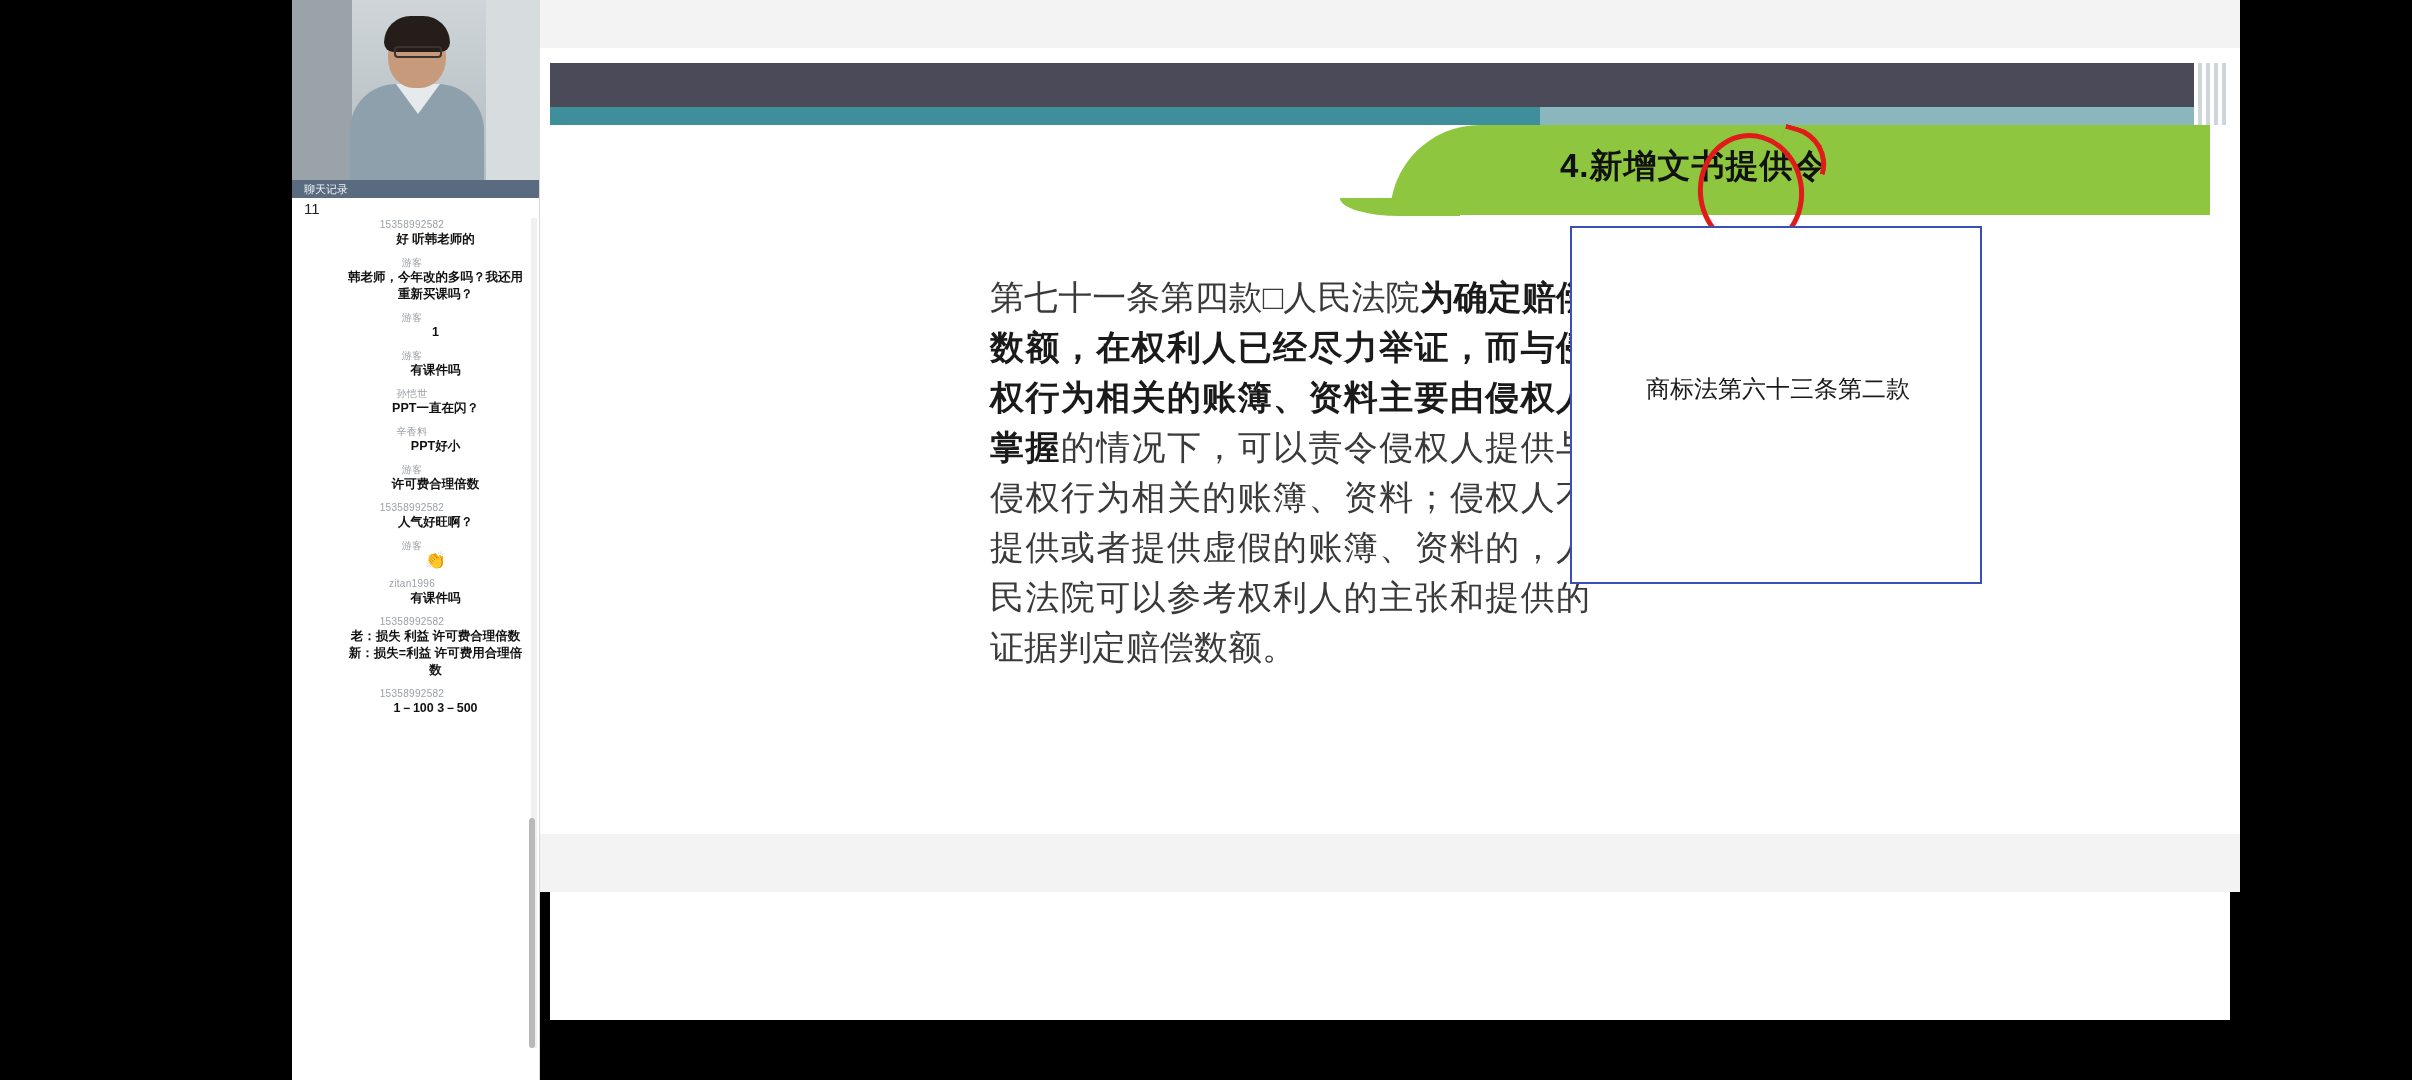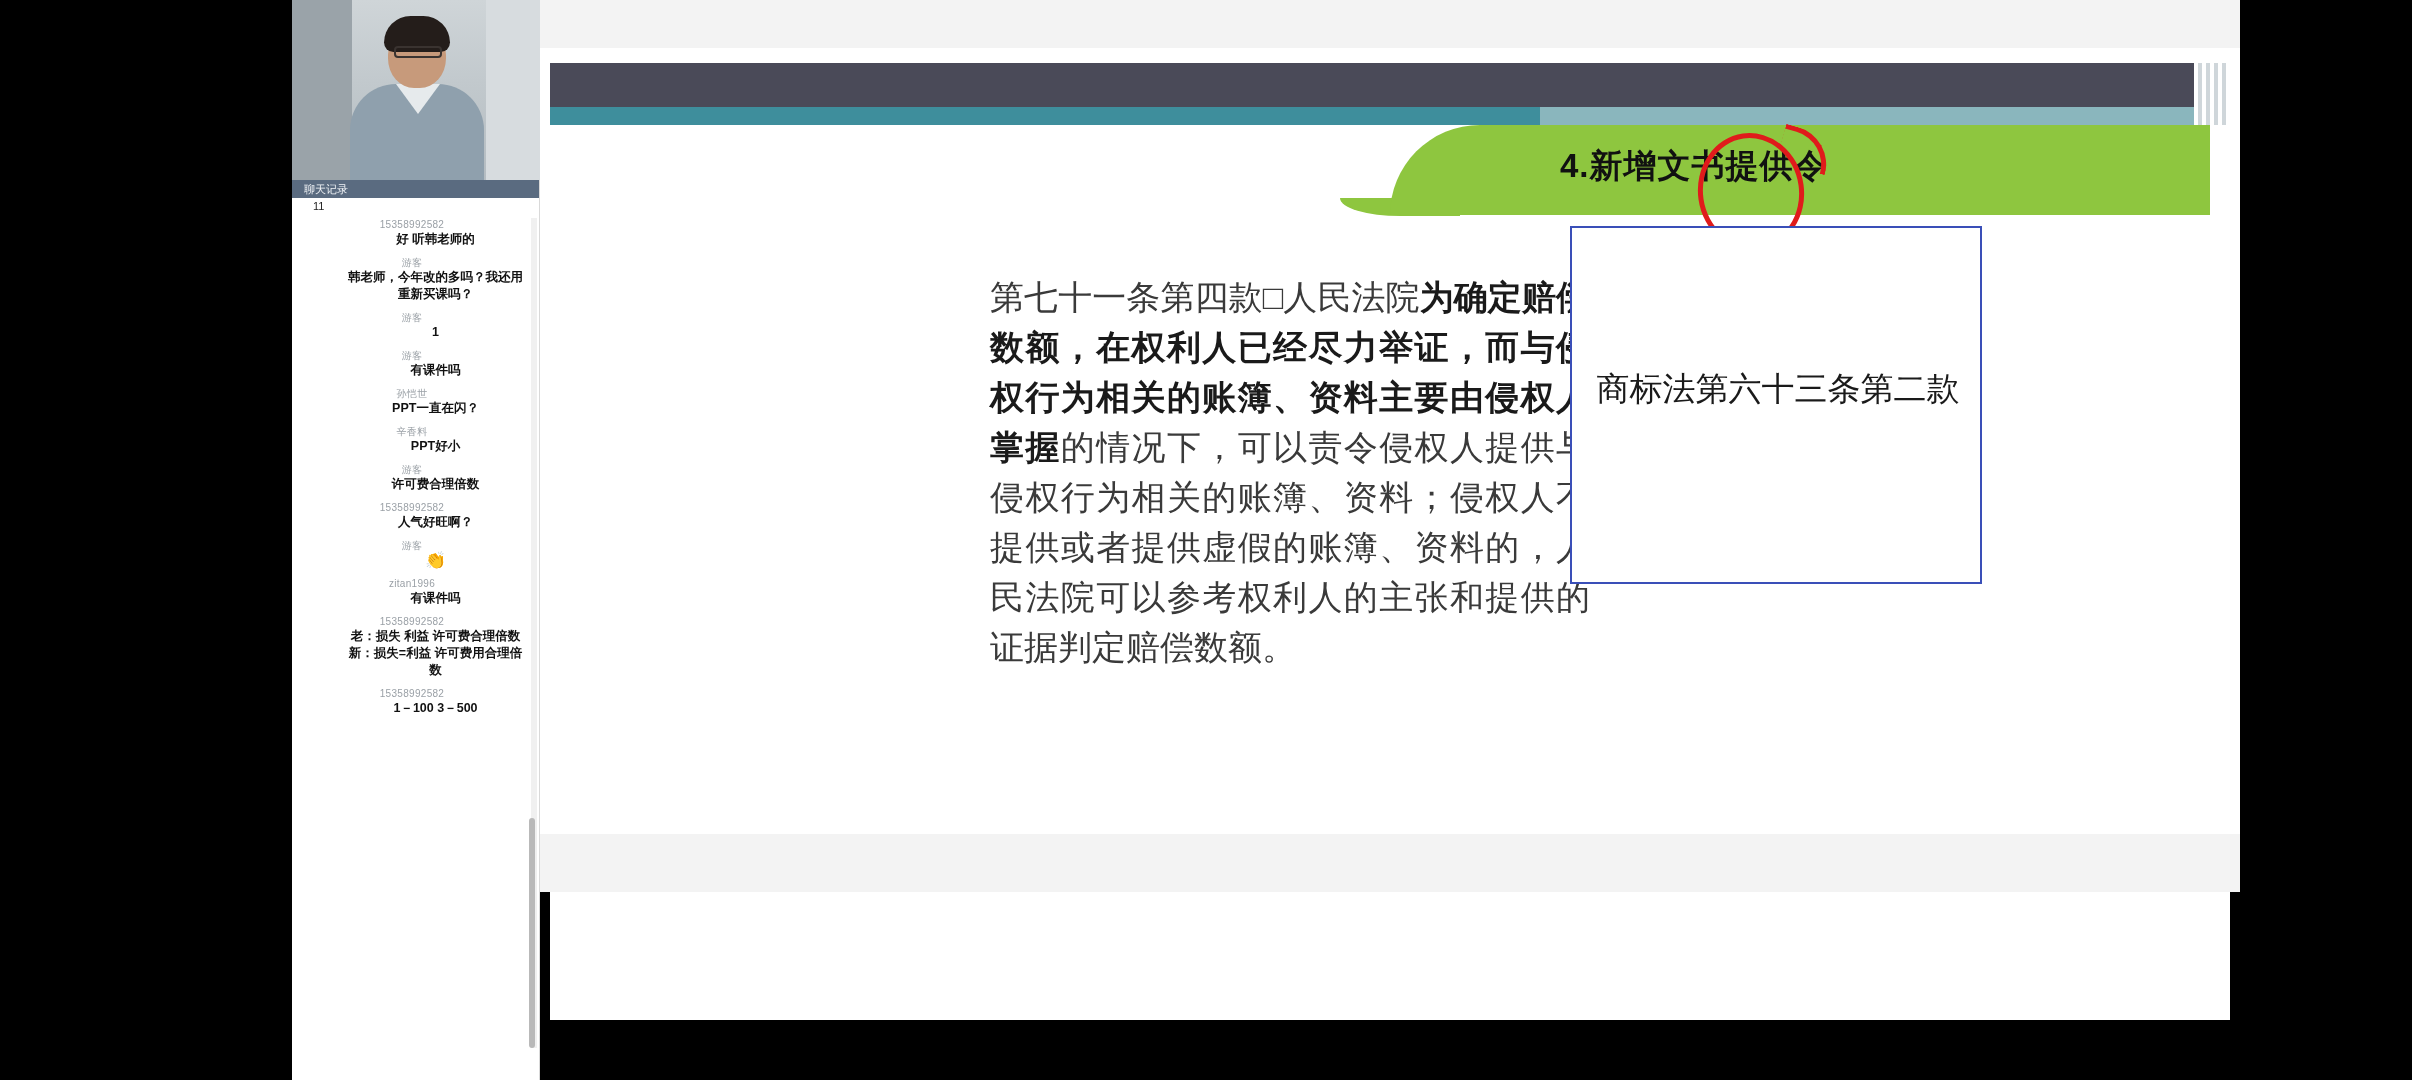--- a/index.html
+++ b/index.html
@@ -106,23 +106,23 @@
   #chat-header {
     height: 18px;
     background: #5a6b80;
     color: #eef1f4;
     font-size: 11px;
     line-height: 18px;
     padding-left: 12px;
     box-sizing: border-box;
   }
   #chat-sub {
-    font-size: 11px;
+    font-size: 15px;
     color: #222;
-    padding: 2px 0 3px 21px;
+    padding: 2px 0 3px 12px;
     background: #fff;
   }
   #chat-list {
     position: absolute;
     top: 38px;
     left: 0;
     width: 248px;
     height: 830px;
     overflow: hidden;
     padding-left: 6px;
@@ -278,21 +278,21 @@
     box-sizing: border-box;
     background: #ffffff;
   }
   #slide-box-text {
     position: absolute;
     left: 0;
     top: 138px;
     width: 412px;
     text-align: center;
     font-family: "Liberation Serif", serif;
-    font-size: 33px;
+    font-size: 24px;
     line-height: 46px;
     color: #1a1a1a;
   }
 
   #slide-bottombar {
     position: absolute;
     left: 0; bottom: 0;
     width: 1700px; height: 58px;
     background: #f3f3f3;
   }

